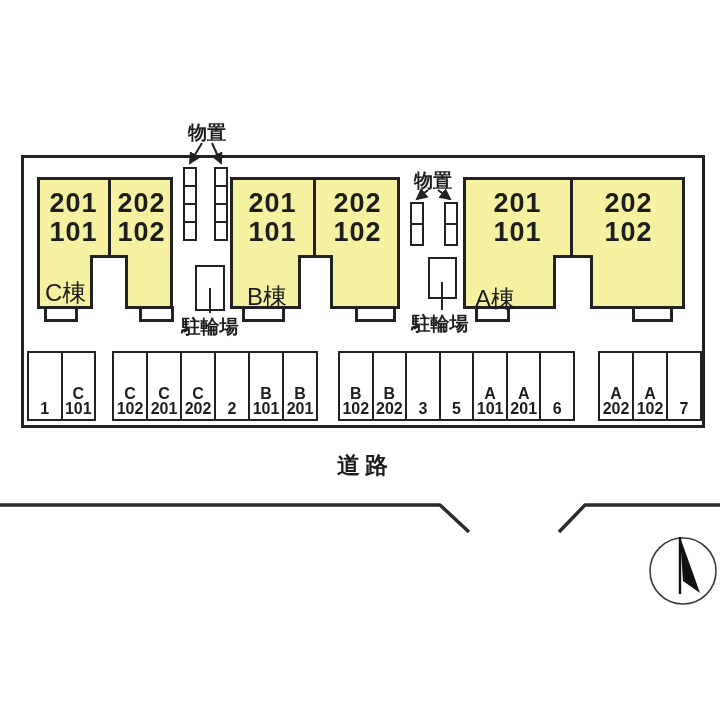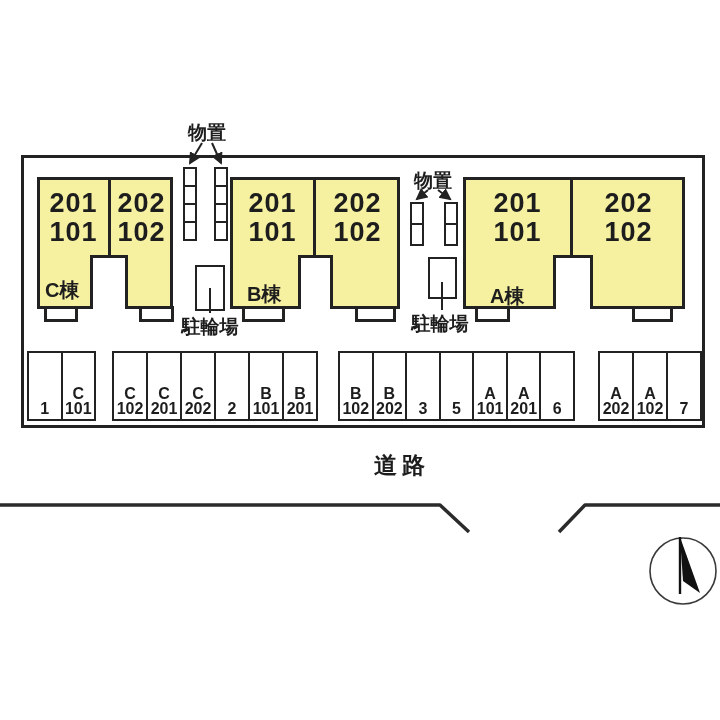--- a/index.html
+++ b/index.html
@@ -8,31 +8,31 @@
     position:relative; width:720px; height:720px; background:#fff; overflow:hidden;
     font-family:"Liberation Sans","DejaVu Sans",sans-serif; color:#1d1d1d;
   }
   .abs { position:absolute; box-sizing:border-box; }
   .site-border { border:3px solid var(--ink); background:#fff; }
   .bld { background:var(--yellow); border:3px solid var(--ink); }
   .divider { background:var(--ink); }
   .notch { background:#fff; border:3px solid var(--ink); border-bottom:none; }
   .step { background:#fff; border:3px solid var(--ink); }
   .unit-label { text-align:center; font-size:27px; line-height:29px; font-weight:600; letter-spacing:1px; }
-  .bld-name { font-size:20px; font-weight:700; }
+  .bld-name { font-size:24px; font-weight:400; }
   .shed { background:#fff; border:2px solid var(--ink); display:flex; flex-direction:column; }
   .shed .seg { flex:1; }
   .shed .seg + .seg { border-top:2px solid var(--ink); }
   .anno { font-size:19px; font-weight:600; text-align:center; white-space:nowrap; }
   .bike-box { background:#fff; border:2px solid var(--ink); }
   .pgroup { display:flex; background:#fff; border:2px solid var(--ink); height:70px; }
   .pcell { flex:1; display:flex; flex-direction:column; justify-content:flex-end; align-items:center;
            padding-bottom:3px; font-size:16px; line-height:15px; font-weight:600; }
   .pcell + .pcell { border-left:2px solid var(--ink); }
-  .road-label { font-size:23px; font-weight:600; letter-spacing:5px; text-align:right; }
+  .road-label { font-size:23px; font-weight:600; letter-spacing:5px; text-align:center; }
   svg.overlay { position:absolute; left:0; top:0; pointer-events:none; }
 </style>
 </head>
 <body>
 
 <div id="plan">
 
   <div class="abs site-border" style="left:21px; top:155px; width:684px; height:273px;"></div>
 
   <div class="abs bld" style="left:37px; top:177px; width:136px; height:132px;"></div>
@@ -71,21 +71,21 @@
   <div class="abs step" style="left:475px; top:306px; width:35px; height:16px;"></div>
   <div class="abs step" style="left:632px; top:306px; width:41px; height:16px;"></div>
   <div class="abs unit-label" style="left:463px; top:189px; width:109px;">
     <div>201</div>
     <div>101</div>
   </div>
   <div class="abs unit-label" style="left:572px; top:189px; width:113px;">
     <div>202</div>
     <div>102</div>
   </div>
-  <div class="abs bld-name" style="left:475px; top:283px;margin-left:15px;">A棟</div>
+  <div class="abs bld-name" style="left:475px; top:283px;">A棟</div>
 
   <div class="abs shed" style="left:183px; top:167px; width:14px; height:74px;">
     <div class="seg"></div>
       <div class="seg"></div>
       <div class="seg"></div>
       <div class="seg"></div>
   </div>
   <div class="abs shed" style="left:214px; top:167px; width:14px; height:74px;">
     <div class="seg"></div>
       <div class="seg"></div>

